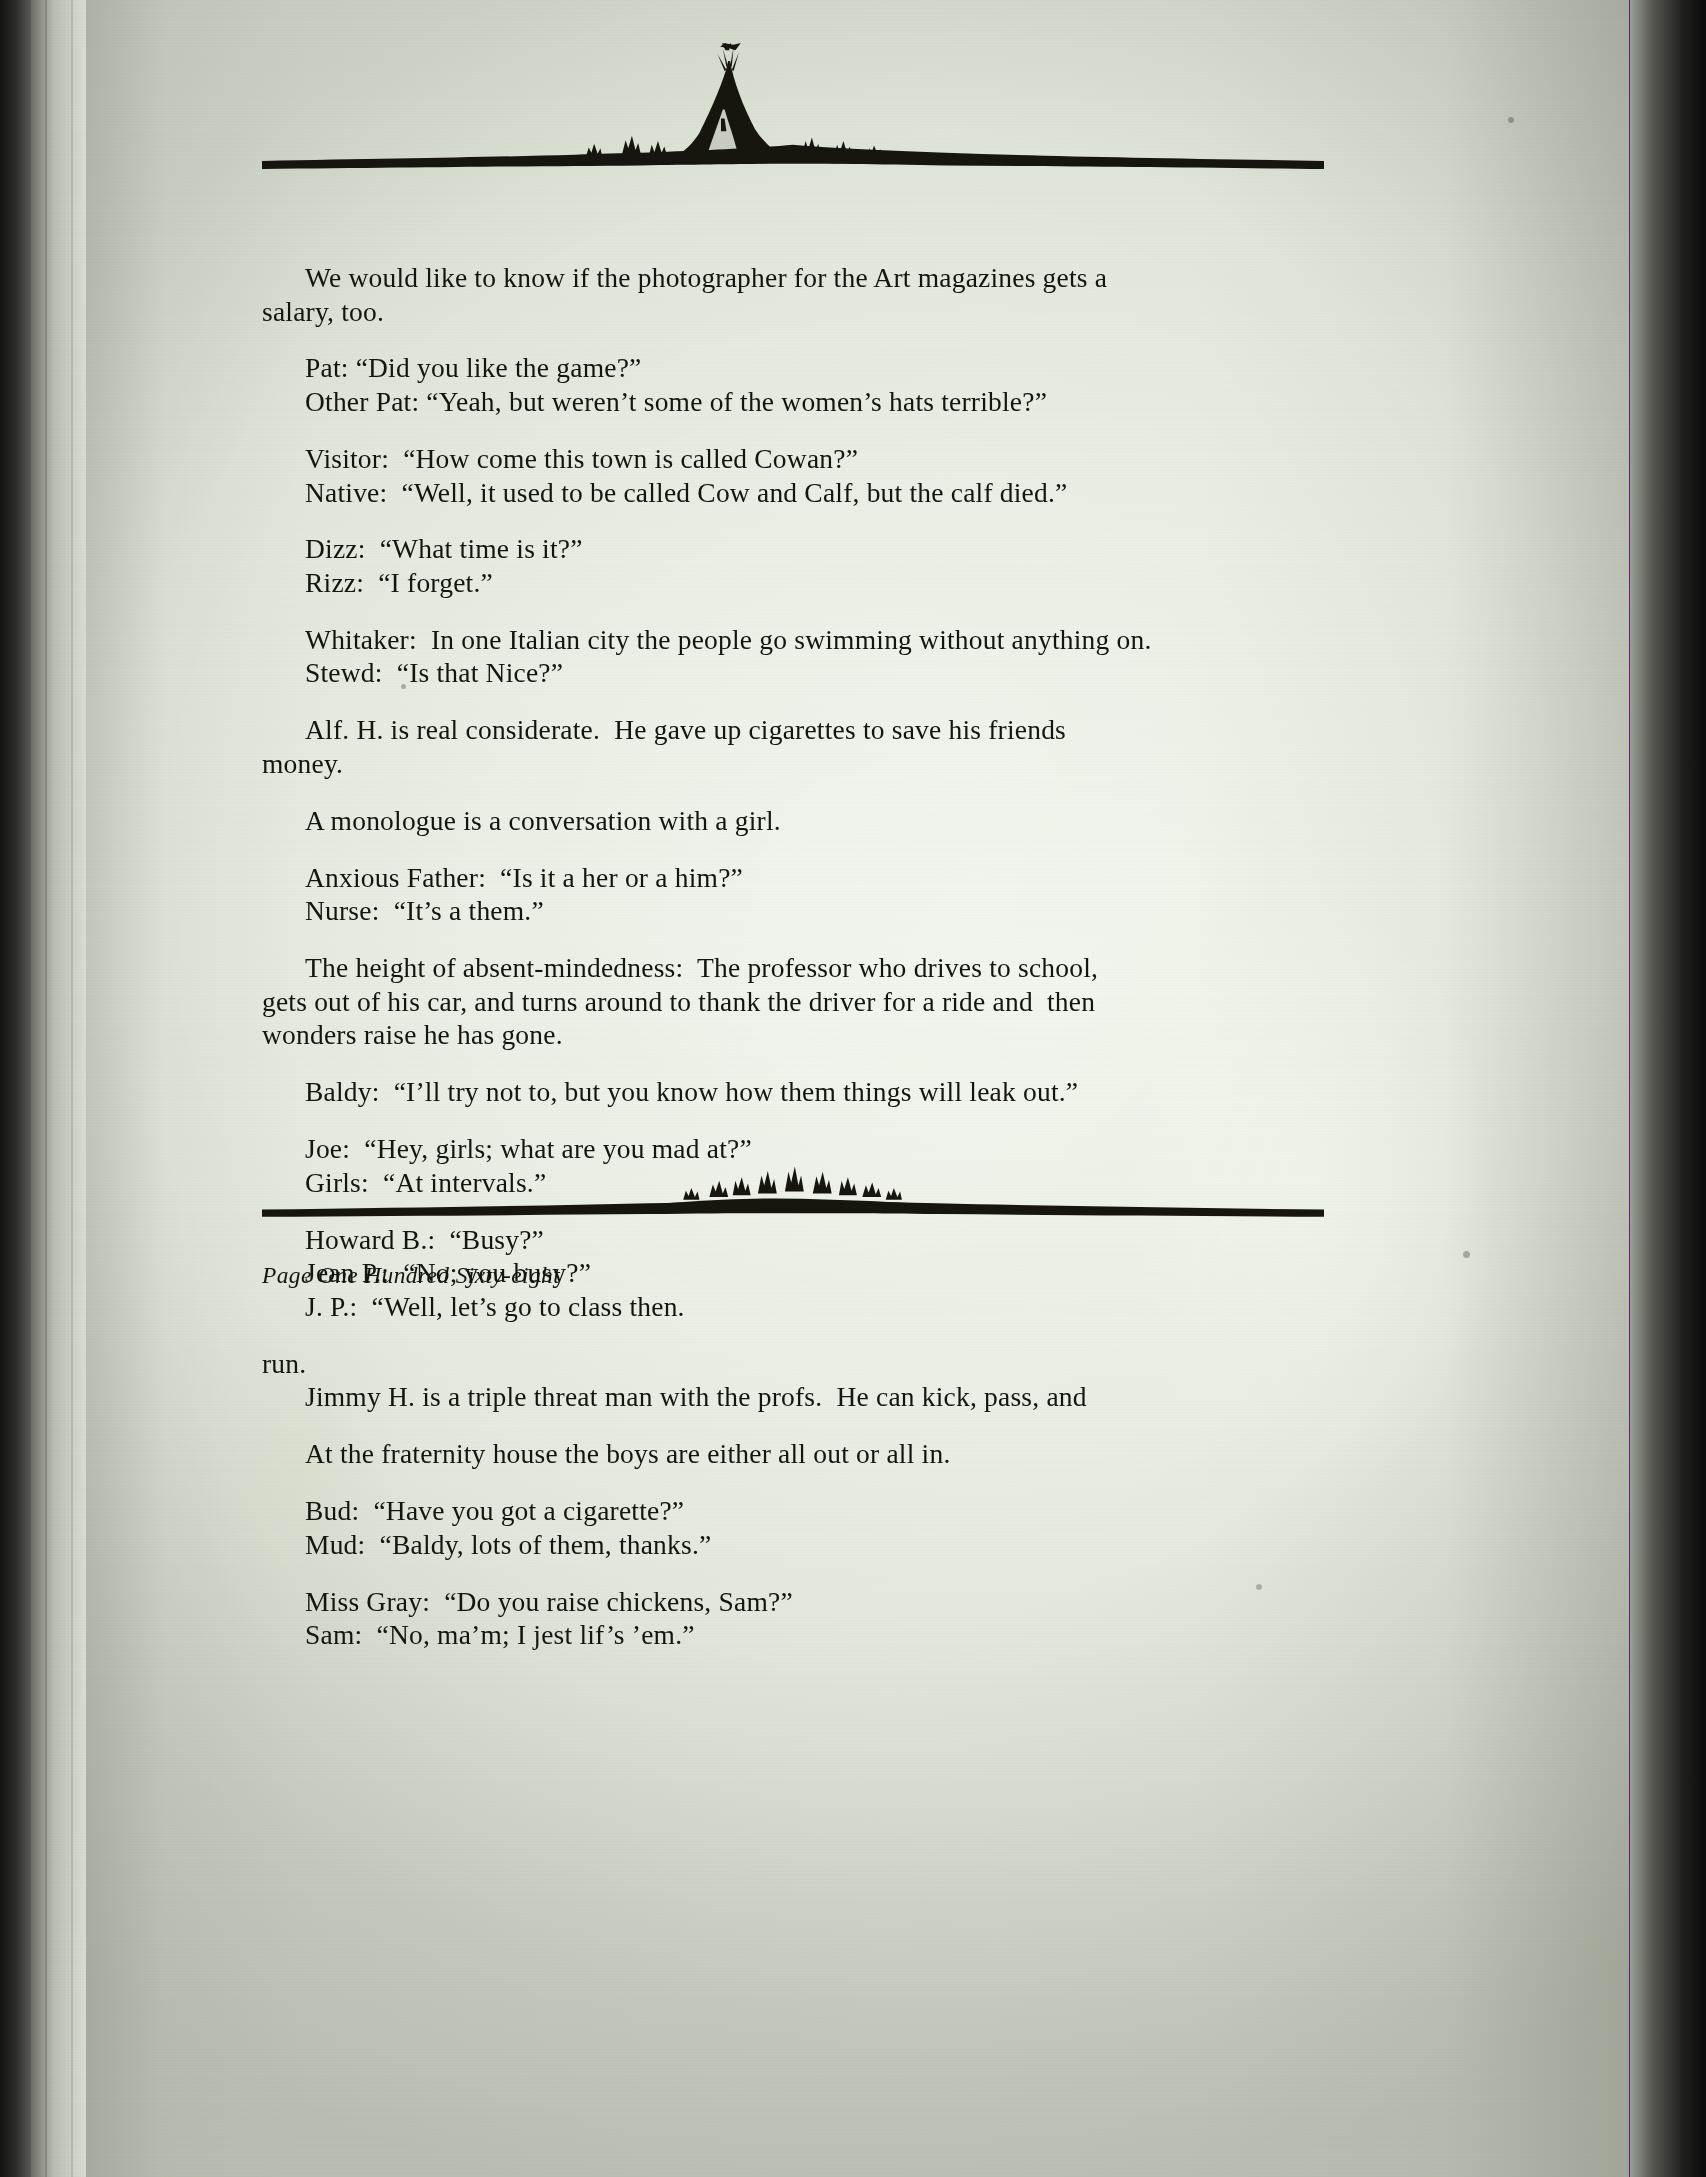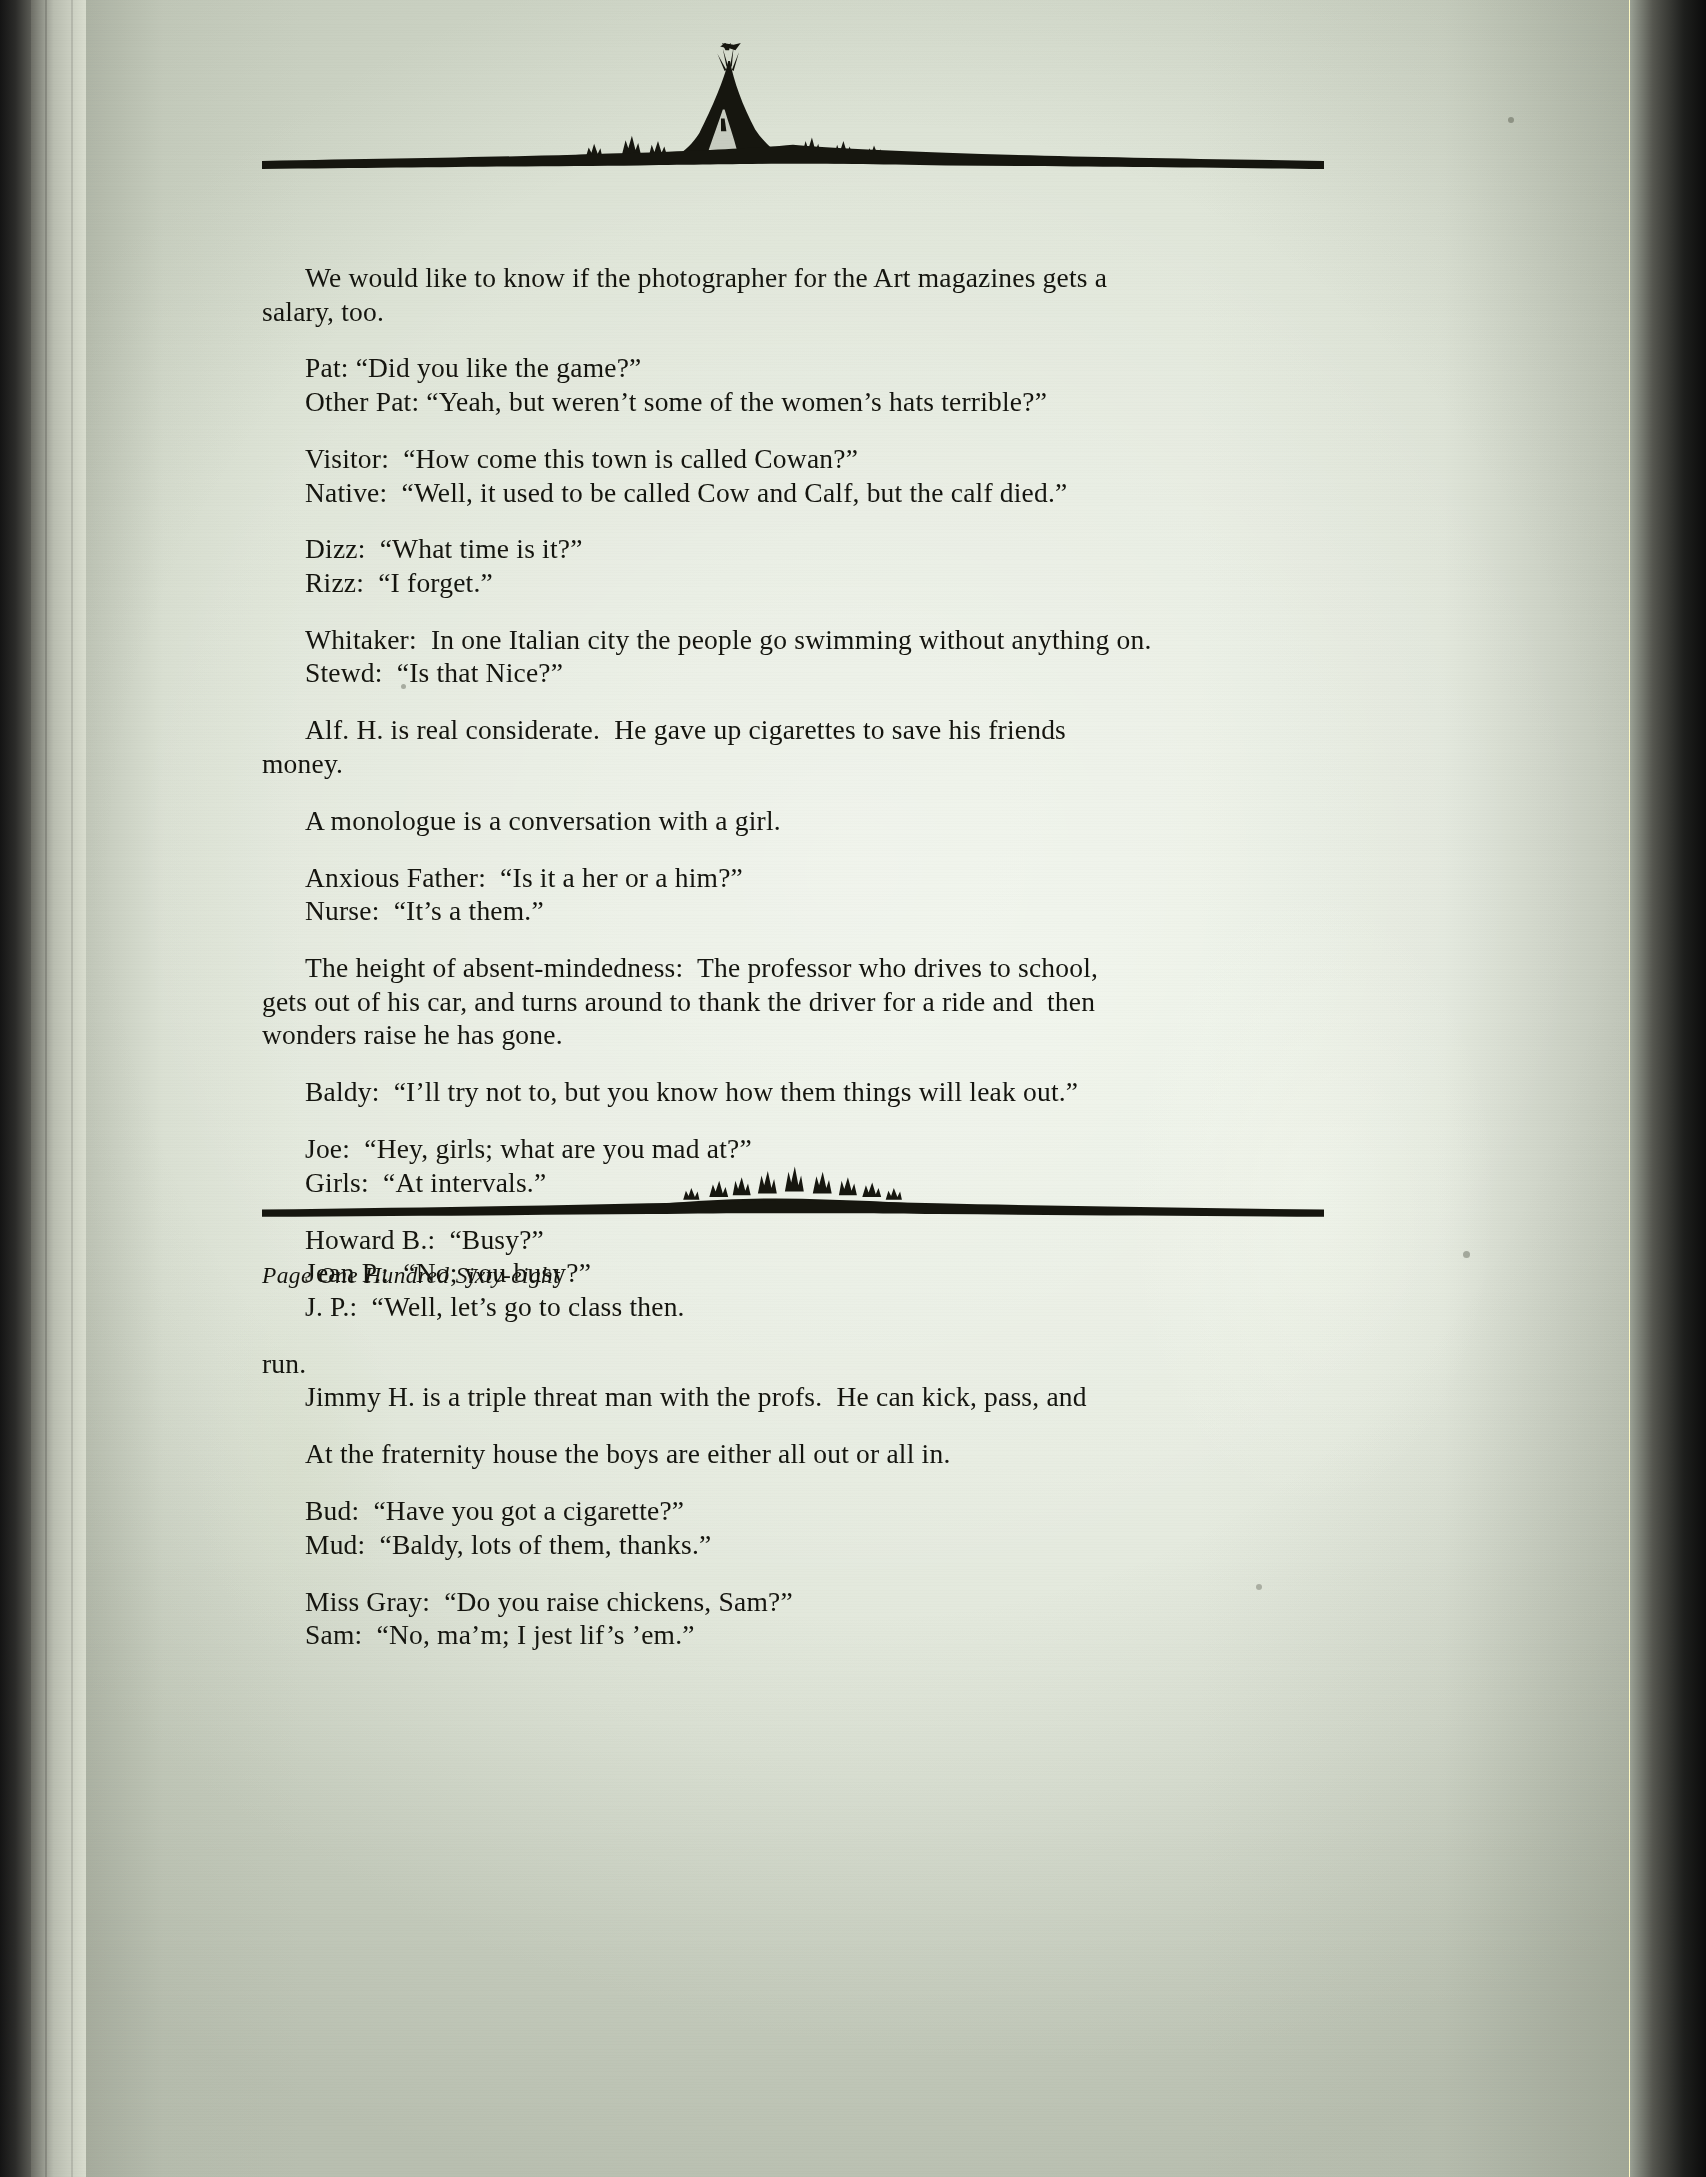--- a/index.html
+++ b/index.html
@@ -12,21 +12,21 @@
     height: 2177px;
     overflow: hidden;
     font-family: "Liberation Serif", serif;
   }
 
   
   #scan {
     position: relative;
     width: 1707px;
     height: 2177px;
-    background: #fef9c3;
+    background: #701a75;
     overflow: hidden;
   }
 
   
   .scan-edge-left {
     position: absolute;
     left: 0; top: 0;
     width: 38px; height: 100%;
     background: linear-gradient(90deg, #141414 0%, #2b2b29 40%, #6f7068 100%);
   }

